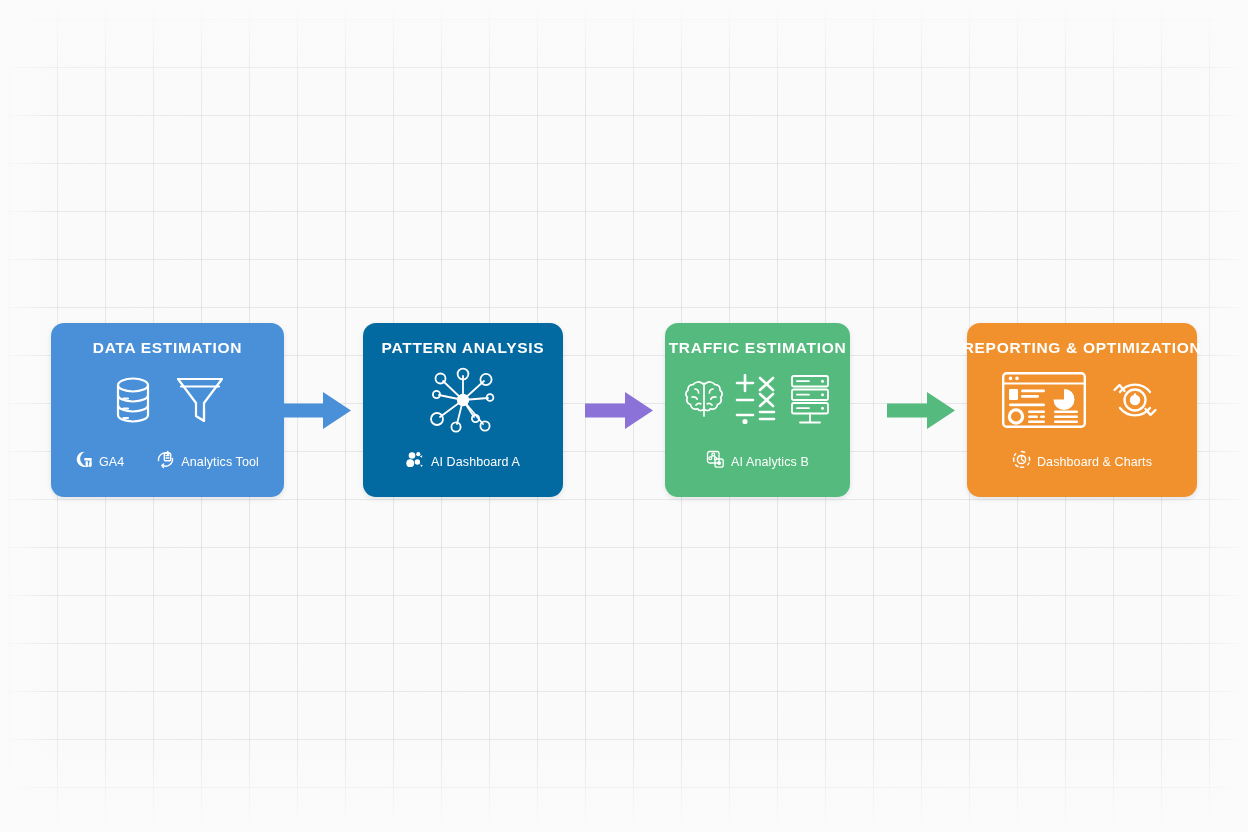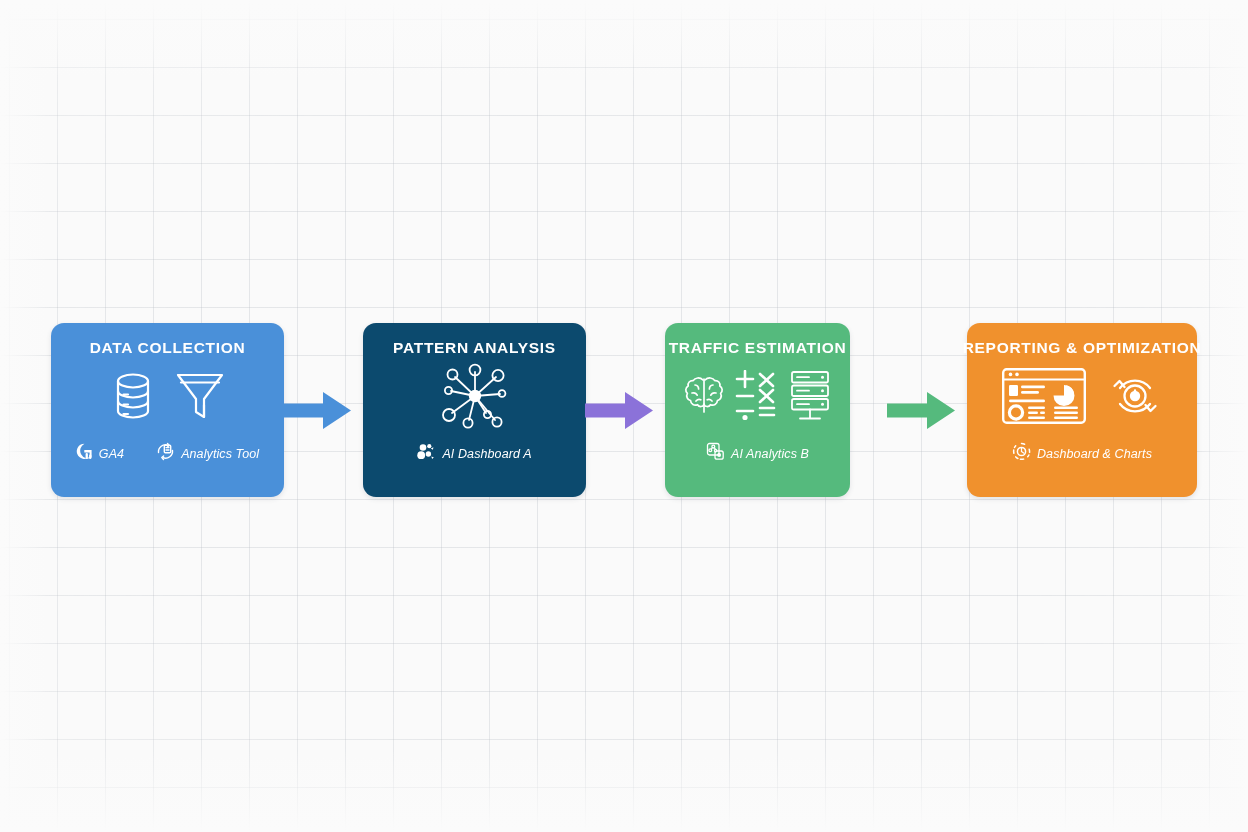--- a/index.html
+++ b/index.html
@@ -78,23 +78,22 @@
     align-items: center;
     justify-content: center;
     gap: 18px;
     margin-top: -2px;
   }
   .card-footer {
     display: flex;
     align-items: center;
     justify-content: center;
     gap: 24px;
-    margin-bottom: 32px;
+    margin-bottom: 24px;
     white-space: nowrap;
-    font-style: italic;
   }
   .footer-group {
     display: flex;
     align-items: center;
     gap: 6px;
   }
   .footer-label {
     font-size: 12.5px;
     color: #ffffff;
     letter-spacing: 0.1px;
@@ -113,21 +112,21 @@
 </head>
 <body>
 
 <div id="canvas">
   <div id="grid-layer"></div>
   <div id="grid-vignette"></div>
 
   <div id="flow">
 
     <div class="card" style="left:51px; width:233px; background:#4a90d9;">
-      <div class="card-title">DATA COLLECTION</div>
+      <div class="card-title">DATA ESTIMATION</div>
 
       <div class="card-icons">
 
         <span>
           <svg width="46" height="52" viewBox="0 0 46 52" fill="none" stroke="#ffffff" stroke-width="2.2" stroke-linecap="round" stroke-linejoin="round">
             <ellipse cx="23" cy="11" rx="15" ry="6.5"></ellipse>
             <path d="M8 11 V41 c0,3.6 6.7,6.5 15,6.5 s15,-2.9 15,-6.5 V11"></path>
             <path d="M8 21 c0,3.6 6.7,6.5 15,6.5 s15,-2.9 15,-6.5"></path>
             <path d="M8 31 c0,3.6 6.7,6.5 15,6.5 s15,-2.9 15,-6.5"></path>
             <line x1="13.5" y1="24.5" x2="18" y2="24.5"></line>
@@ -173,21 +172,21 @@
         </span>
       </div>
     </div>
 
     <div class="arrow" style="left:283px;">
       <svg width="68" height="37" viewBox="0 0 68 37">
         <path d="M0 11.5 H40 V0 L68 18.5 L40 37 V25.5 H0 Z" fill="#4a90d9"></path>
       </svg>
     </div>
 
-    <div class="card" style="left:363px; width:223px; background:#0c4a6e;">
+    <div class="card" style="left:363px; width:200px; background:#0369a1;">
       <div class="card-title">PATTERN ANALYSIS</div>
 
       <div class="card-icons">
         <span>
           <svg width="74" height="66" viewBox="0 0 74 66" fill="none" stroke="#ffffff" stroke-width="1.8" stroke-linecap="round">
             <line x1="37" y1="33" x2="17" y2="14"></line>
             <line x1="37" y1="33" x2="37" y2="9"></line>
             <line x1="37" y1="33" x2="58" y2="14"></line>
             <line x1="37" y1="33" x2="13" y2="28"></line>
             <line x1="37" y1="33" x2="62" y2="31"></line>

